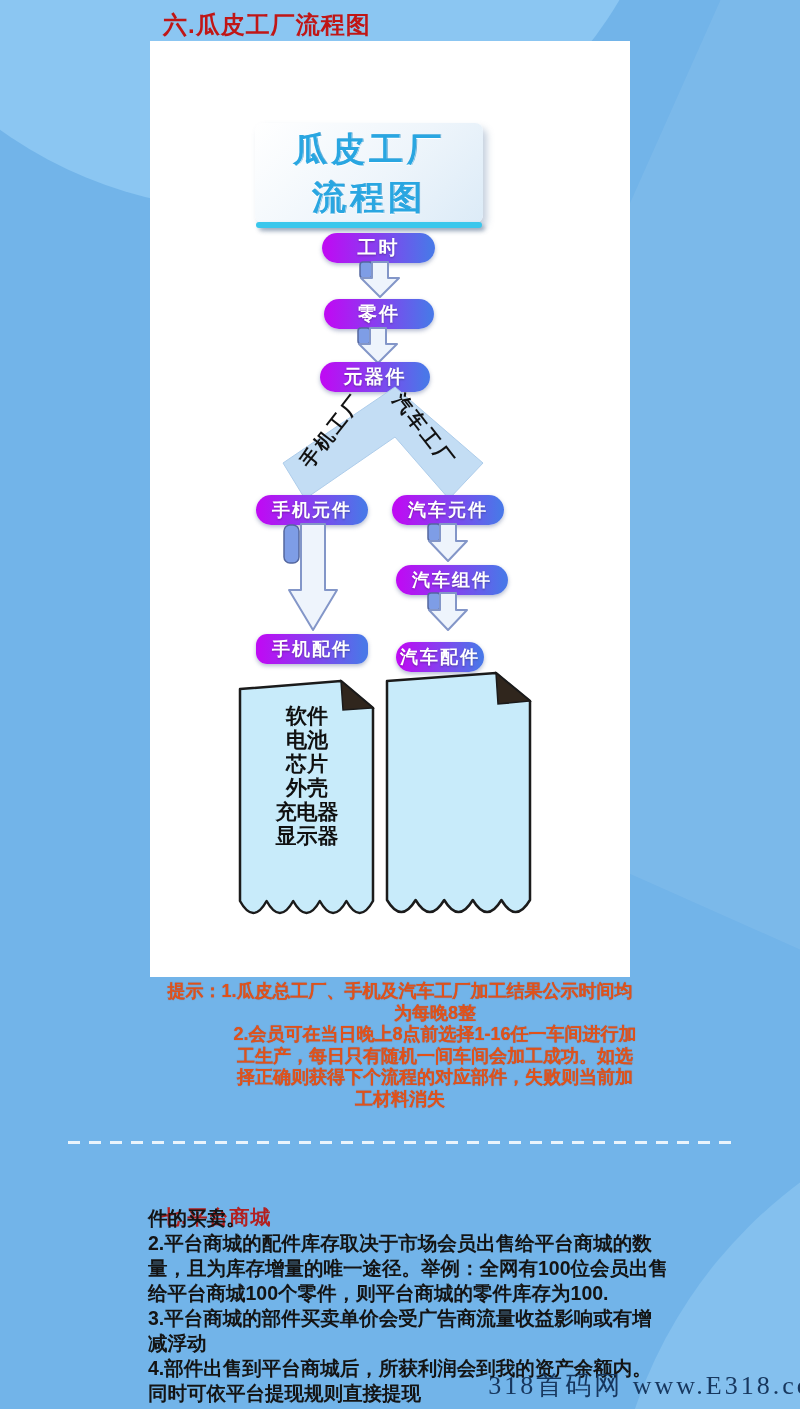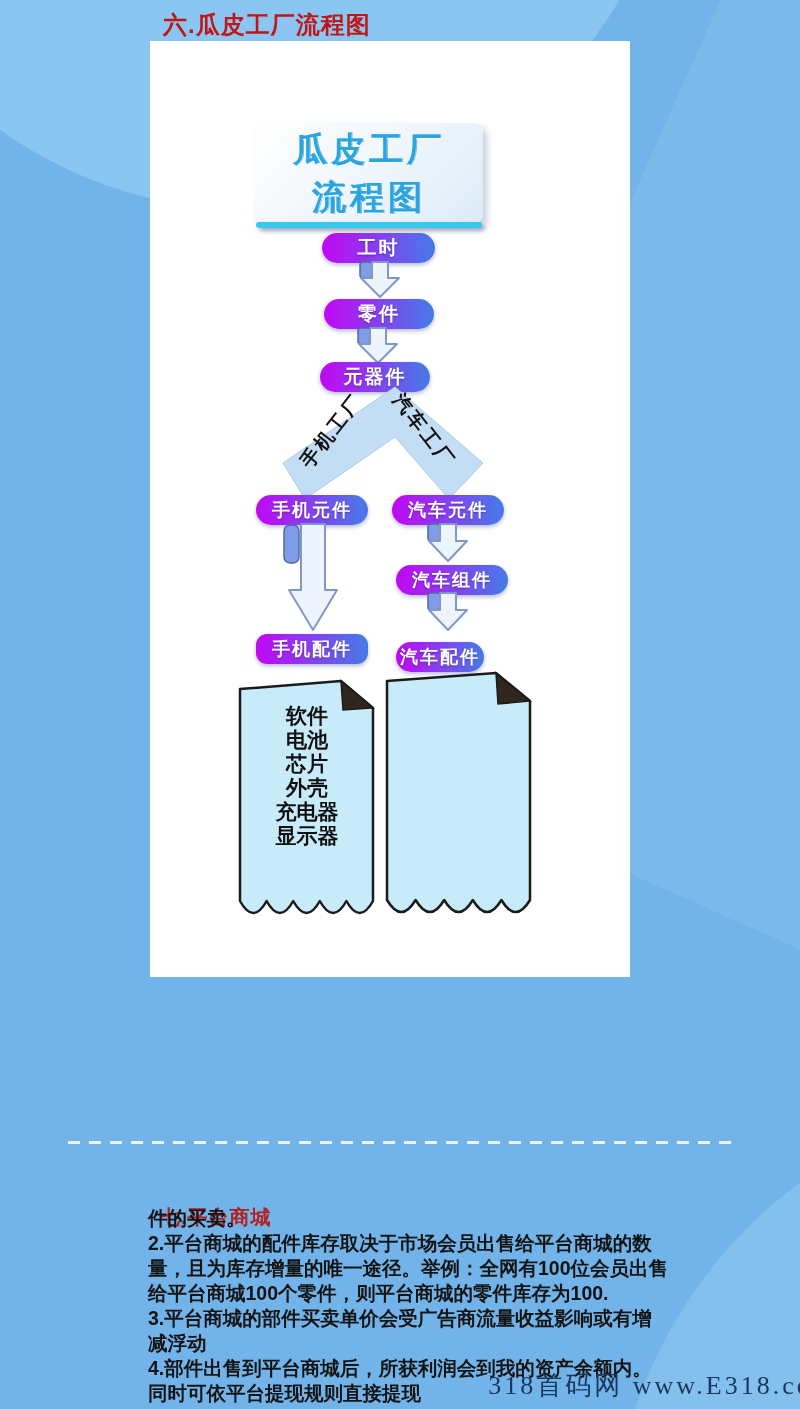--- a/index.html
+++ b/index.html
@@ -133,20 +133,28 @@
     <div class="li">外壳</div>
     <div class="li">充电器</div>
     <div class="li">显示器</div>
   </div>
 
   <svg class="arrow" style="left:384px;top:669px;" width="150" height="266" viewBox="0 0 150 266">
     <path d="M3,12 L112,4 L146,32 L146,231 q-14.3,24 -28.6,0 q-14.3,24 -28.6,0 q-14.3,24 -28.6,0 q-14.3,24 -28.6,0 q-14.3,24 -28.6,0 Z" fill="#c8ebfa" stroke="#1b1b1b" stroke-width="2.5" stroke-linejoin="round"></path>
     <path d="M112,4 L146,32 L114,35 Z" fill="#30261d" stroke="#1b1b1b" stroke-width="1.5"></path>
   </svg>
 
+  <div class="tip">
+    <div>提示：1.瓜皮总工厂、手机及汽车工厂加工结果公示时间均</div>
+    <div class="shift">为每晚8整</div>
+    <div class="shift">2.会员可在当日晚上8点前选择1-16任一车间进行加</div>
+    <div class="shift">工生产，每日只有随机一间车间会加工成功。如选</div>
+    <div class="shift">择正确则获得下个流程的对应部件，失败则当前加</div>
+    <div>工材料消失</div>
+  </div>
 
   <div class="divider"></div>
 
   <div class="sec-title sec7">七.平台商城</div>
 
   <div class="mall-text">
     <div class="ln">件的买卖。</div>
     <div class="ln">2.平台商城的配件库存取决于市场会员出售给平台商城的数</div>
     <div class="ln">量，且为库存增量的唯一途径。举例：全网有100位会员出售</div>
     <div class="ln">给平台商城100个零件，则平台商城的零件库存为100.</div>

